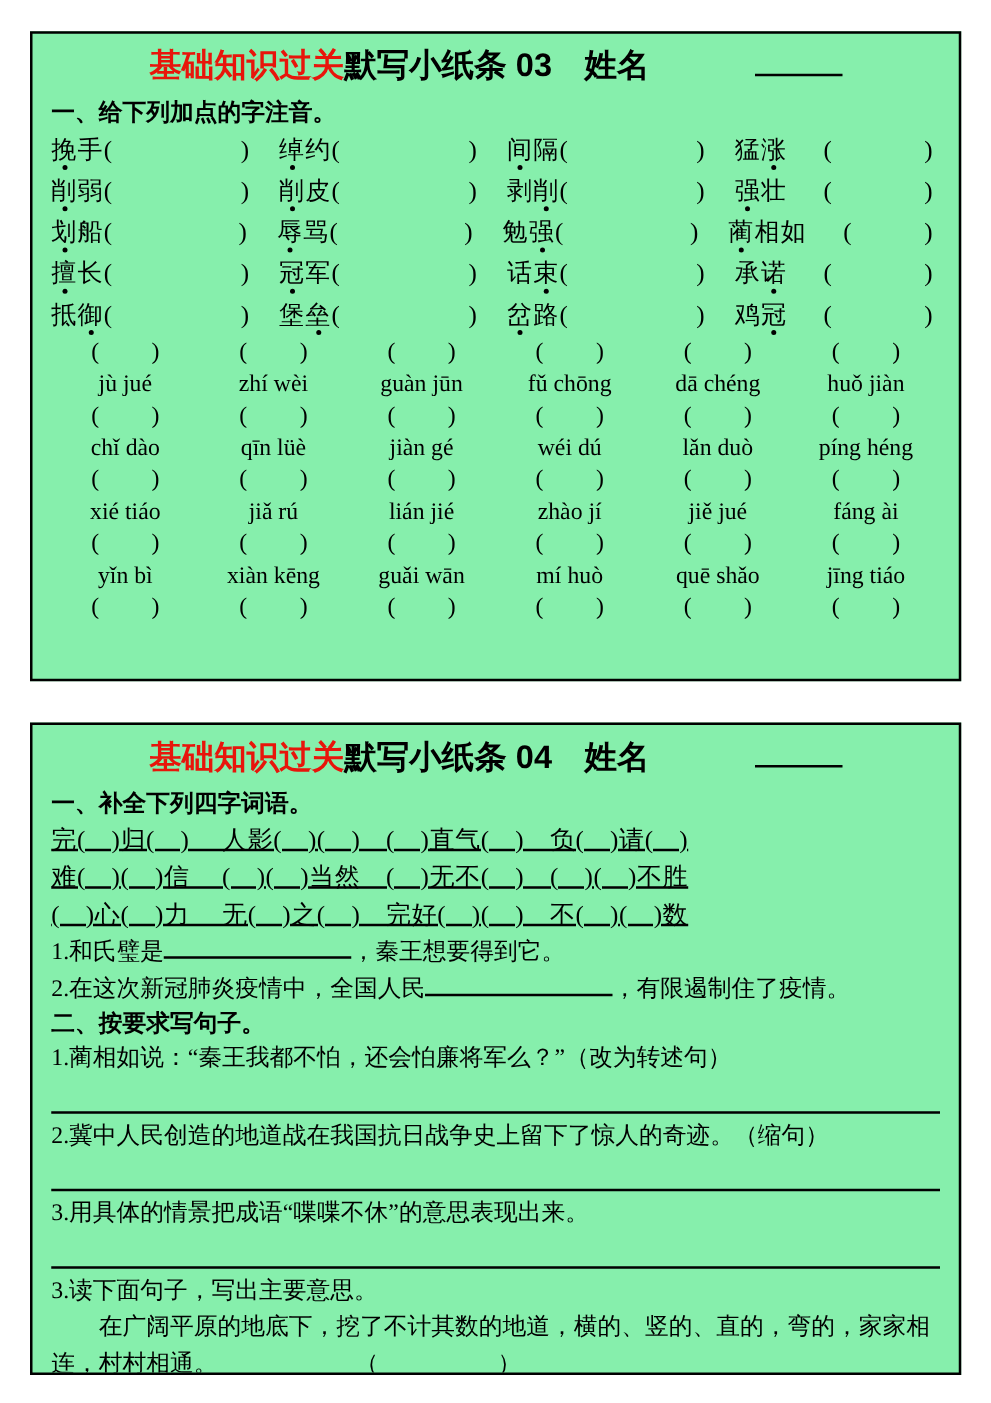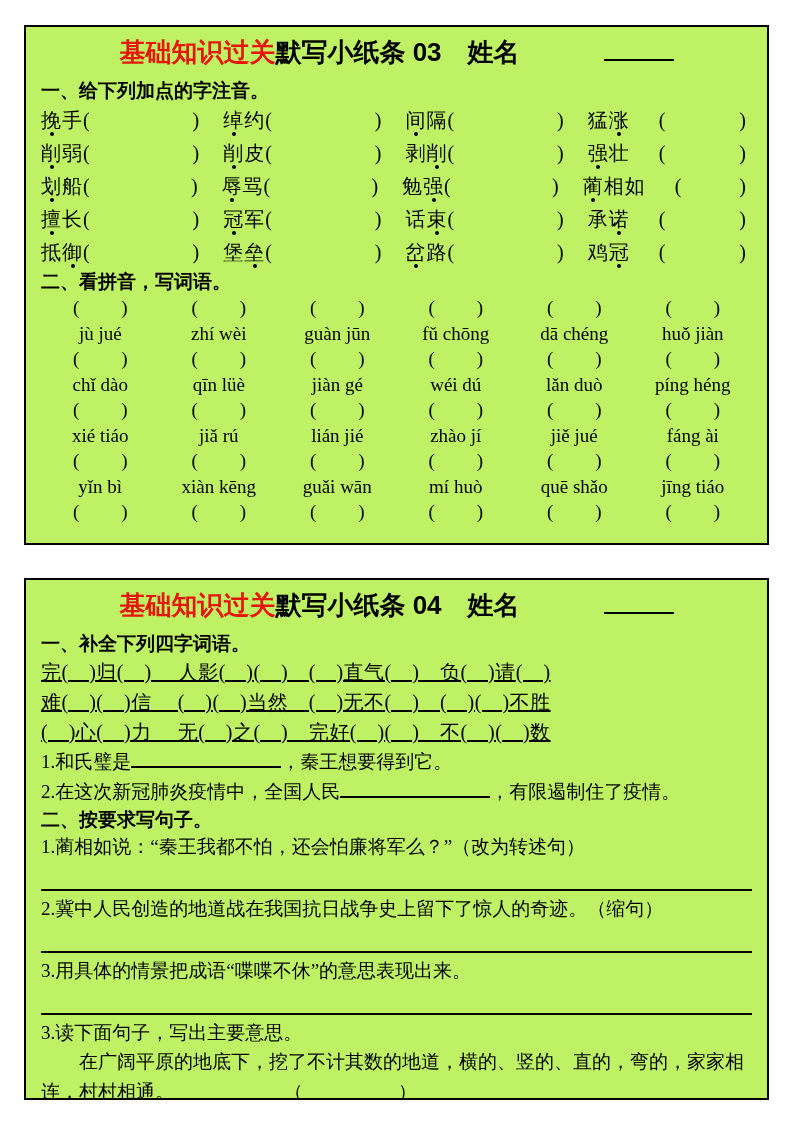--- a/index.html
+++ b/index.html
@@ -4,21 +4,21 @@
 <style>
   html,body{margin:0;padding:0;background:#fff;}
   body{
     width:793px;height:1122px;box-sizing:border-box;
     font-family:"Liberation Serif","DejaVu Serif",serif;
     color:#000;-webkit-font-smoothing:antialiased;
   }
   .page{padding:25px 24px;box-sizing:border-box;}
   .card{
     border:2px solid #000;box-sizing:border-box;
-    padding:6px 15px 4px;overflow:hidden;background:#bef264;
+    padding:6px 15px 4px;overflow:hidden;background:#86efac;
   }
   .card1{height:520px;}
   .card2{height:522px;margin-top:33px;}
 
   .title{
     text-align:center;font-family:"Liberation Sans","DejaVu Sans",sans-serif;
     font-weight:bold;font-size:26px;margin:2px 0 8px;white-space:nowrap;
   }
   .name-line{display:inline-block;width:70px;border-bottom:2px solid #000;height:22px;margin-left:84px;}
 
@@ -190,21 +190,20 @@
             <span class="paren">)</span>
           </div>
           <div class="anno-cell">
             <span class="word"><span>鸡</span><span class="dotchar">冠</span></span>
             <span class="paren">(</span>
             <span class="agap"></span>
             <span class="paren">)</span>
           </div>
         </div>
       </div>
-    <div class="heading">二、看拼音，写词语。</div>
     <div>
         <div class="pr-row">
           <div class="pr-cell"><span>(</span><span class="pgap"></span><span>)</span></div>
           <div class="pr-cell"><span>(</span><span class="pgap"></span><span>)</span></div>
           <div class="pr-cell"><span>(</span><span class="pgap"></span><span>)</span></div>
           <div class="pr-cell"><span>(</span><span class="pgap"></span><span>)</span></div>
           <div class="pr-cell"><span>(</span><span class="pgap"></span><span>)</span></div>
           <div class="pr-cell"><span>(</span><span class="pgap"></span><span>)</span></div>
         </div>
         <div class="py-row">

